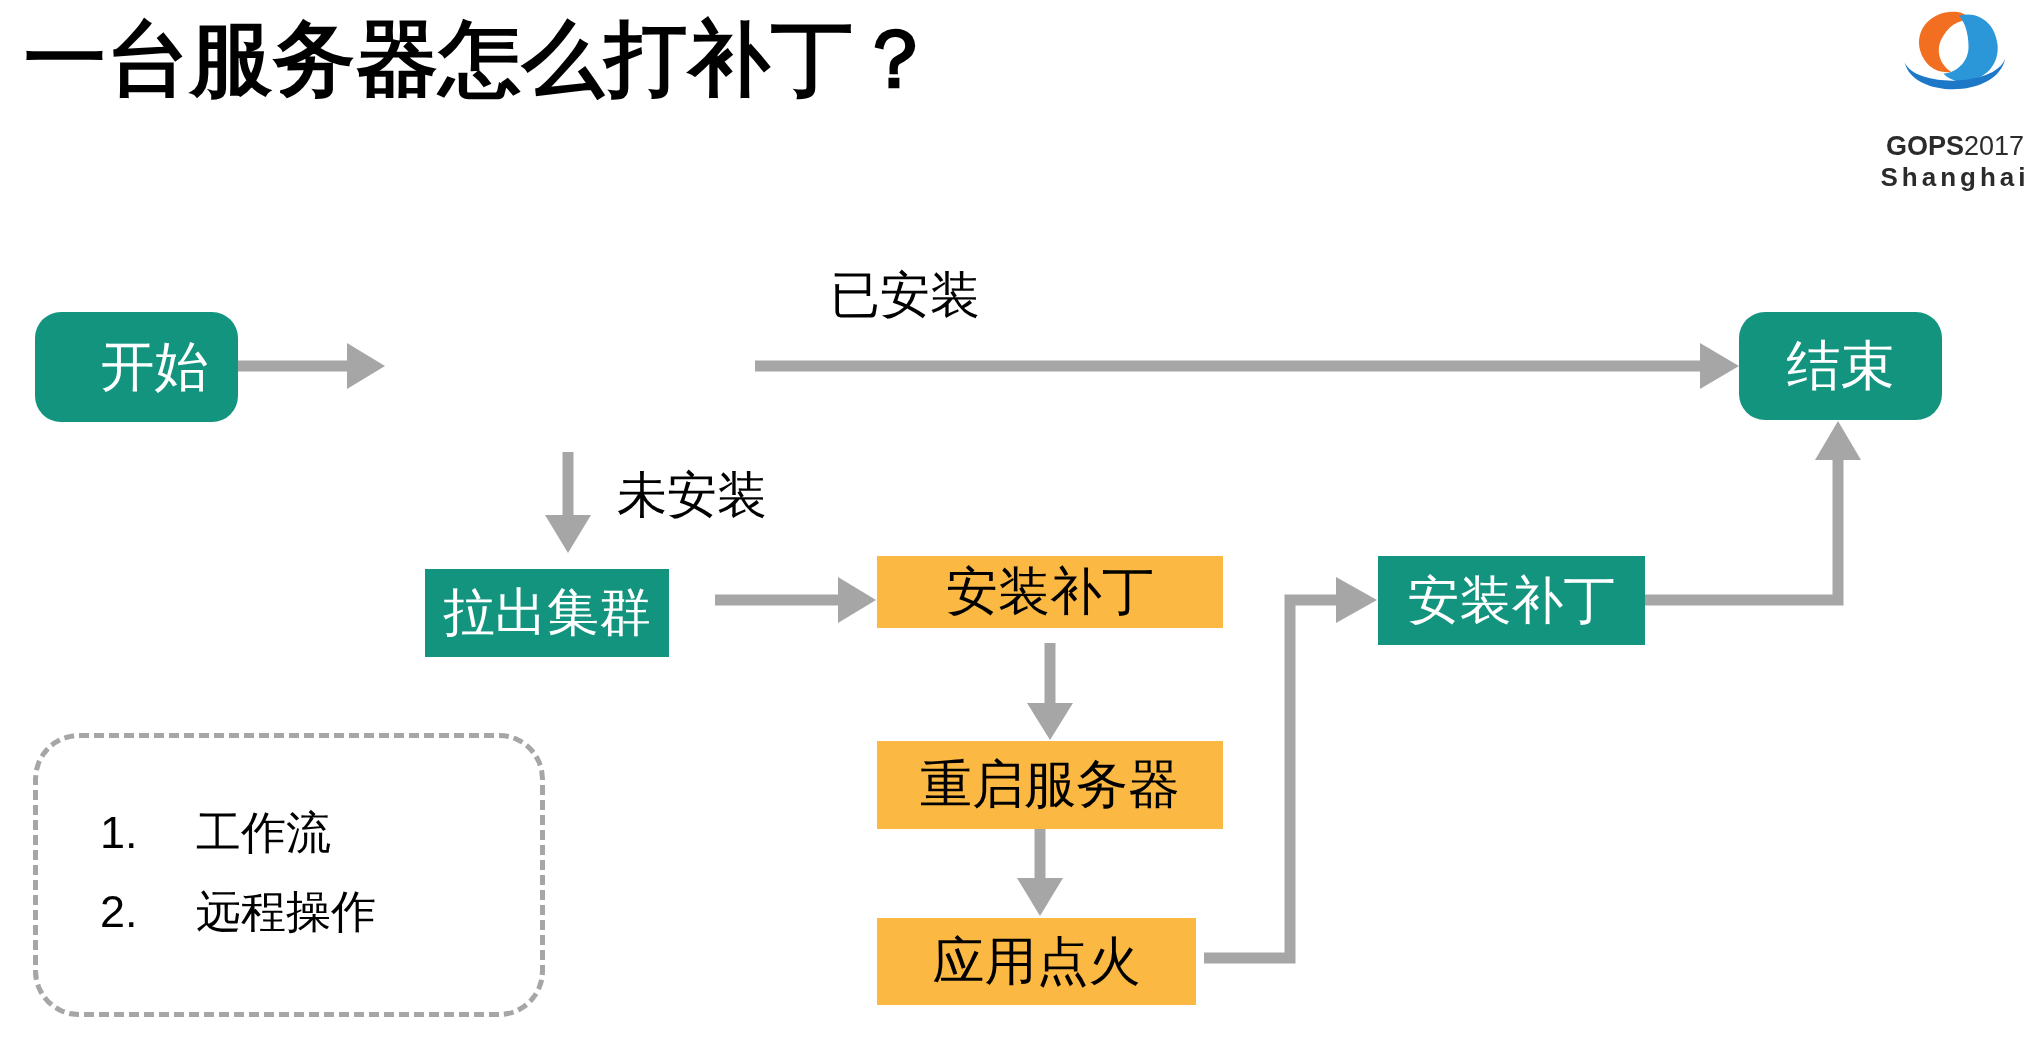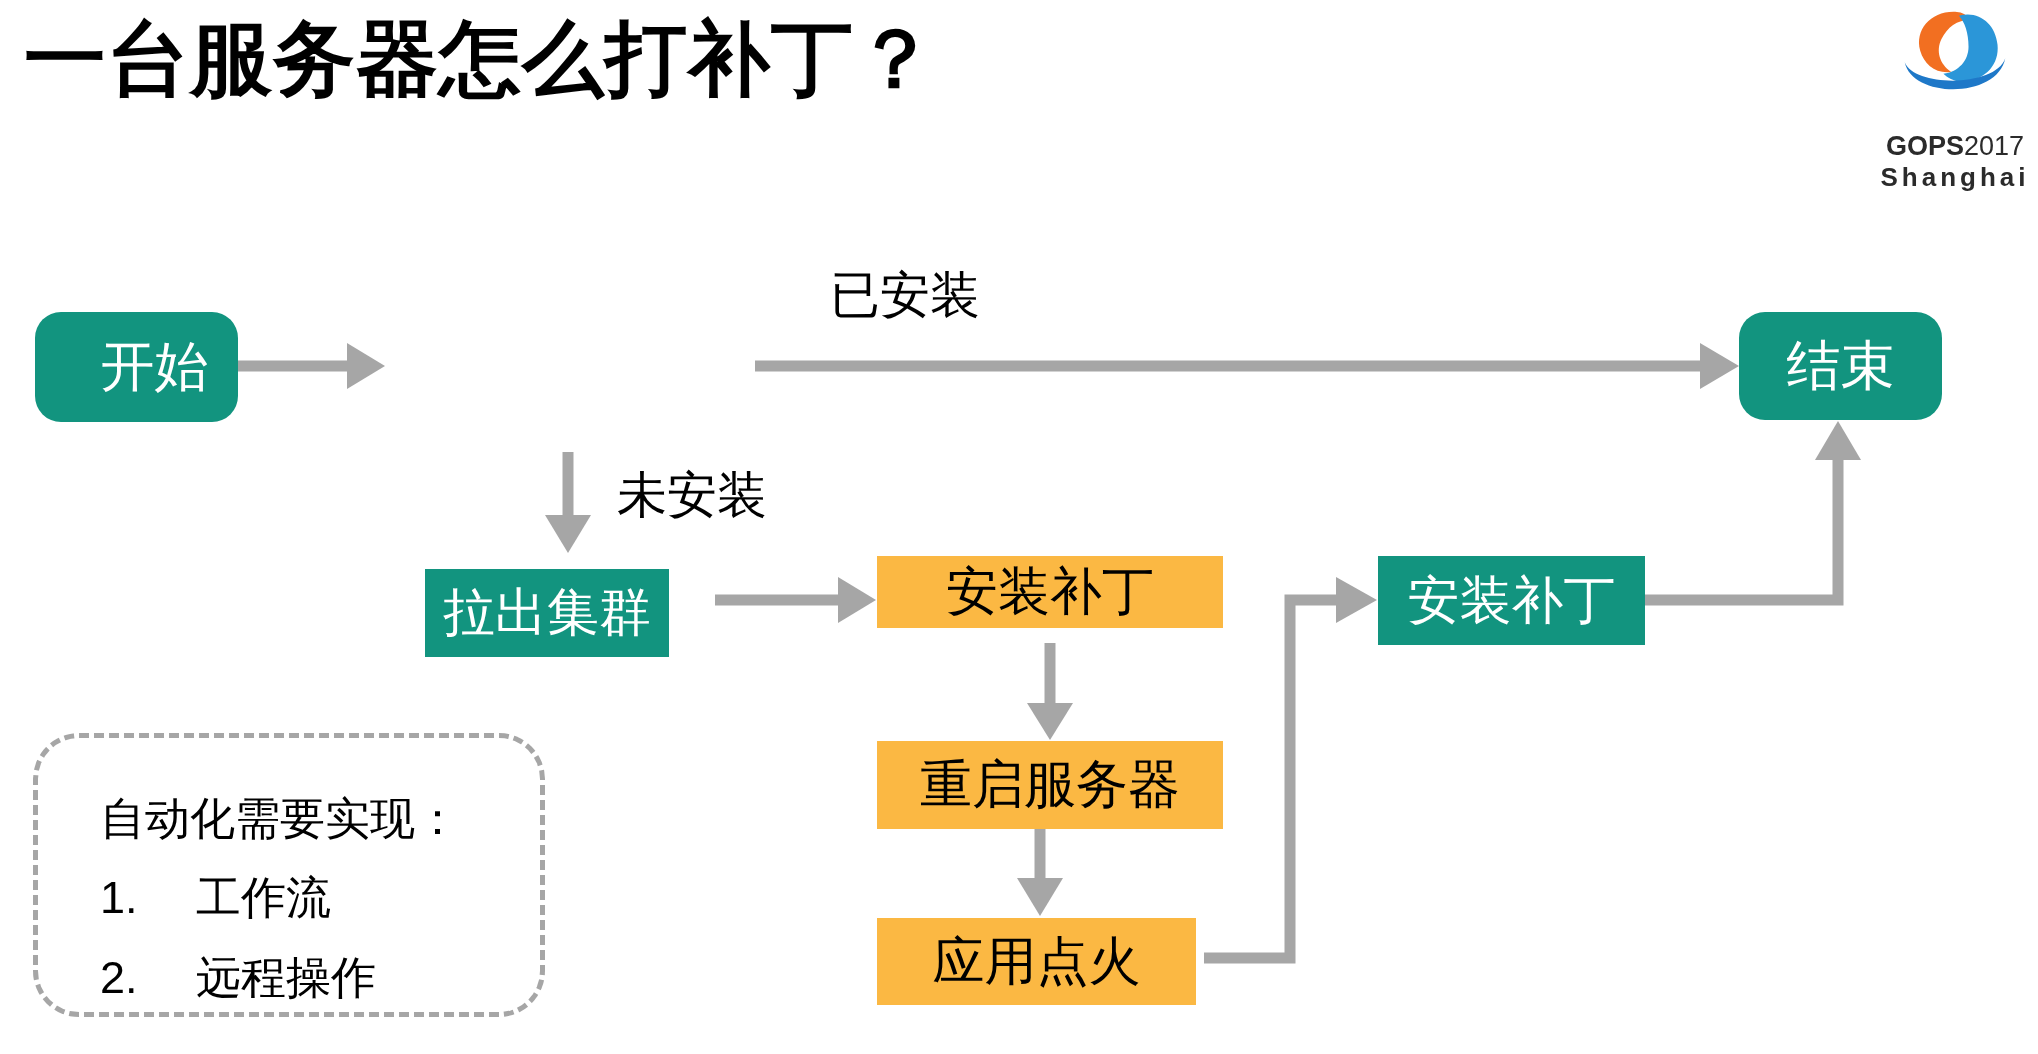--- a/index.html
+++ b/index.html
@@ -111,21 +111,20 @@
 
   <div class="node process-orange" style="left:877px;top:741px;width:346px;height:88px;">重启服务器</div>
 
   <div class="node process-orange" style="left:877px;top:918px;width:319px;height:87px;">应用点火</div>
 
   <div class="node process-teal" style="left:1378px;top:556px;width:267px;height:89px;">安装补丁</div>
 
   <div class="node terminator" style="left:1739px;top:312px;width:203px;height:108px;">结束</div>
 
   <div class="note">
-    <div>自动化需要实现：</div>
     <div class="note-row">
       <span class="note-num">1.</span>
       <span>工作流</span>
     </div>
     <div class="note-row">
       <span class="note-num">2.</span>
       <span>远程操作</span>
     </div>
   </div>
 

